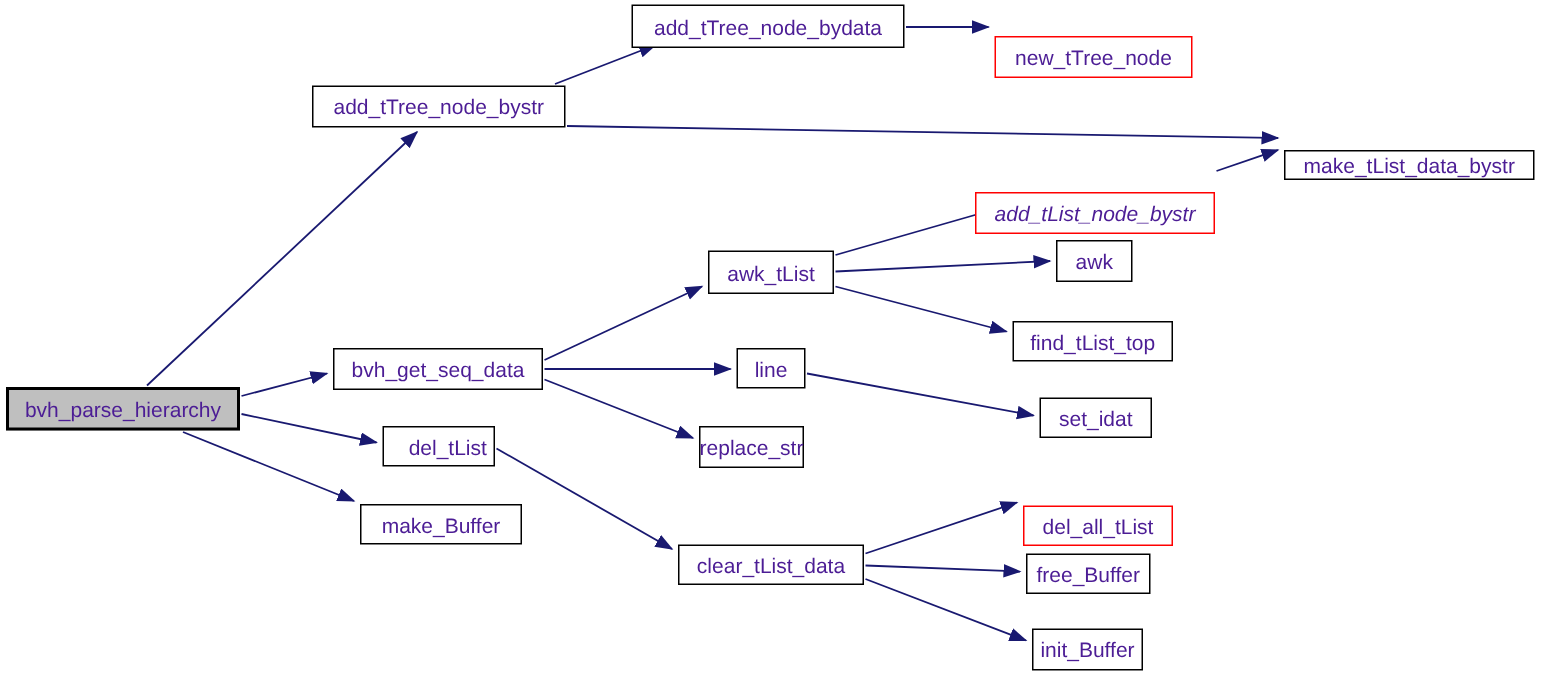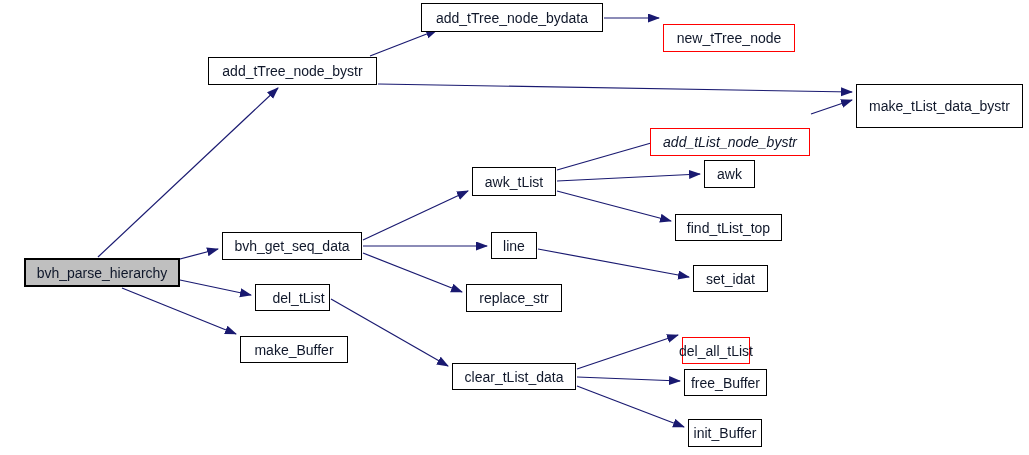--- a/index.html
+++ b/index.html
@@ -24,37 +24,36 @@
   }
   .edges line {
     stroke: #191970;
     stroke-width: 1.2;
   }
   .node {
     position: absolute;
     box-sizing: border-box;
     border: 1.4px solid #000000;
     background: #ffffff;
-    color: #0f172a;
+    color: #4c1d95;
     font-size: 14px;
     display: flex;
     align-items: center;
     justify-content: center;
     white-space: nowrap;
     cursor: pointer;
   }
   .node.red {
     border: 1.4px solid #ff0000;
     margin-top: 20px;
   }
   .node.focus {
     background: #bfbfbf;
     border: 2px solid #000000;
     cursor: default;
-    margin-left: 20px;
   }
 </style>
 </head>
 <body>
 
 <div class="graph">
 
   <svg class="edges" viewBox="0 0 1029 455" xmlns="http://www.w3.org/2000/svg">
     <defs>
       <marker id="arrow" markerUnits="userSpaceOnUse" markerWidth="13" markerHeight="10" refX="11" refY="4.5" orient="auto">
@@ -83,43 +82,43 @@
   </svg>
 
   <div class="node focus" style="left:4px; top:258px; width:156px; height:29px;">bvh_parse_hierarchy</div>
 
   <div class="node" style="left:208px; top:57px; width:169px; height:28px;">add_tTree_node_bystr</div>
 
   <div class="node" style="left:421px; top:3px; width:182px; height:29px;">add_tTree_node_bydata</div>
 
   <div class="node red" style="left:663px; top:4px; width:132px; height:28px;">new_tTree_node</div>
 
-  <div class="node" style="left:856px; top:84px; width:167px; height:44px;">make_tList_data_bystr</div>
+  <div class="node" style="left:856px; top:100px; width:167px; height:20px;">make_tList_data_bystr</div>
 
   <div class="node red" style="left:650px; top:108px; width:160px; height:28px;font-style:italic;">add_tList_node_bystr</div>
 
   <div class="node" style="left:472px; top:167px; width:84px; height:29px;">awk_tList</div>
 
   <div class="node" style="left:704px; top:160px; width:51px; height:28px;">awk</div>
 
   <div class="node" style="left:675px; top:214px; width:107px; height:27px;">find_tList_top</div>
 
   <div class="node" style="left:222px; top:232px; width:140px; height:28px;">bvh_get_seq_data</div>
 
   <div class="node" style="left:491px; top:232px; width:46px; height:27px;">line</div>
 
   <div class="node" style="left:693px; top:265px; width:75px; height:27px;">set_idat</div>
 
-  <div class="node" style="left:466px; top:284px; width:96px; height:28px;">replace_str</div>
+  <div class="node" style="left:466px; top:284px; width:70px; height:28px;">replace_str</div>
 
   <div class="node" style="left:255px; top:284px; width:75px; height:27px;padding-left:12px;">del_tList</div>
 
   <div class="node" style="left:240px; top:336px; width:108px; height:27px;">make_Buffer</div>
 
   <div class="node" style="left:452px; top:363px; width:124px; height:27px;">clear_tList_data</div>
 
-  <div class="node red" style="left:682px; top:317px; width:68px; height:27px;">del_all_tList</div>
+  <div class="node red" style="left:682px; top:317px; width:100px; height:27px;">del_all_tList</div>
 
   <div class="node" style="left:684px; top:369px; width:83px; height:27px;">free_Buffer</div>
 
   <div class="node" style="left:688px; top:419px; width:74px; height:28px;">init_Buffer</div>
 
 </div>
 
 </body></html>

